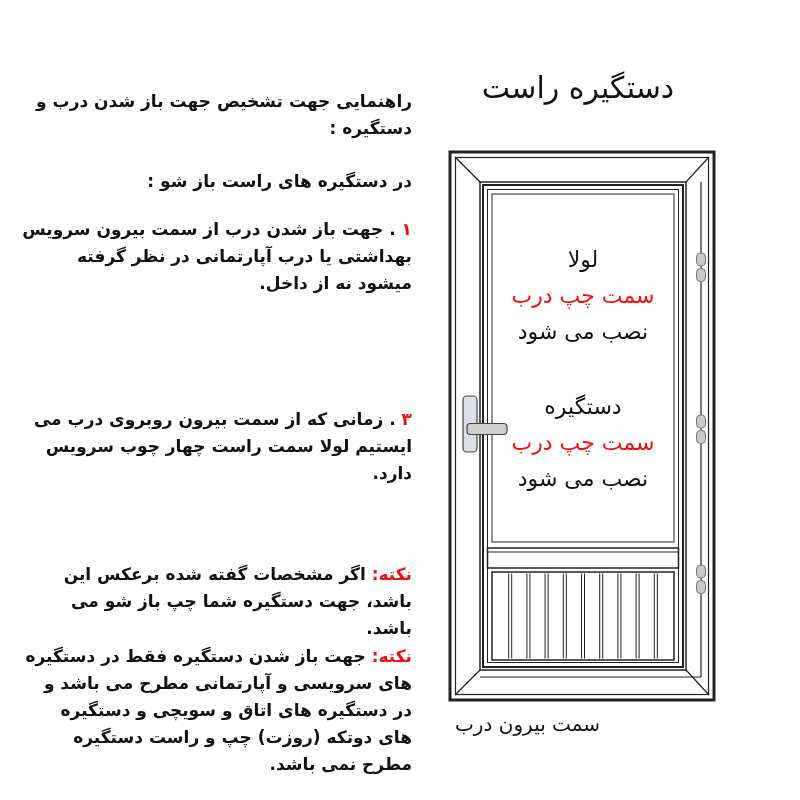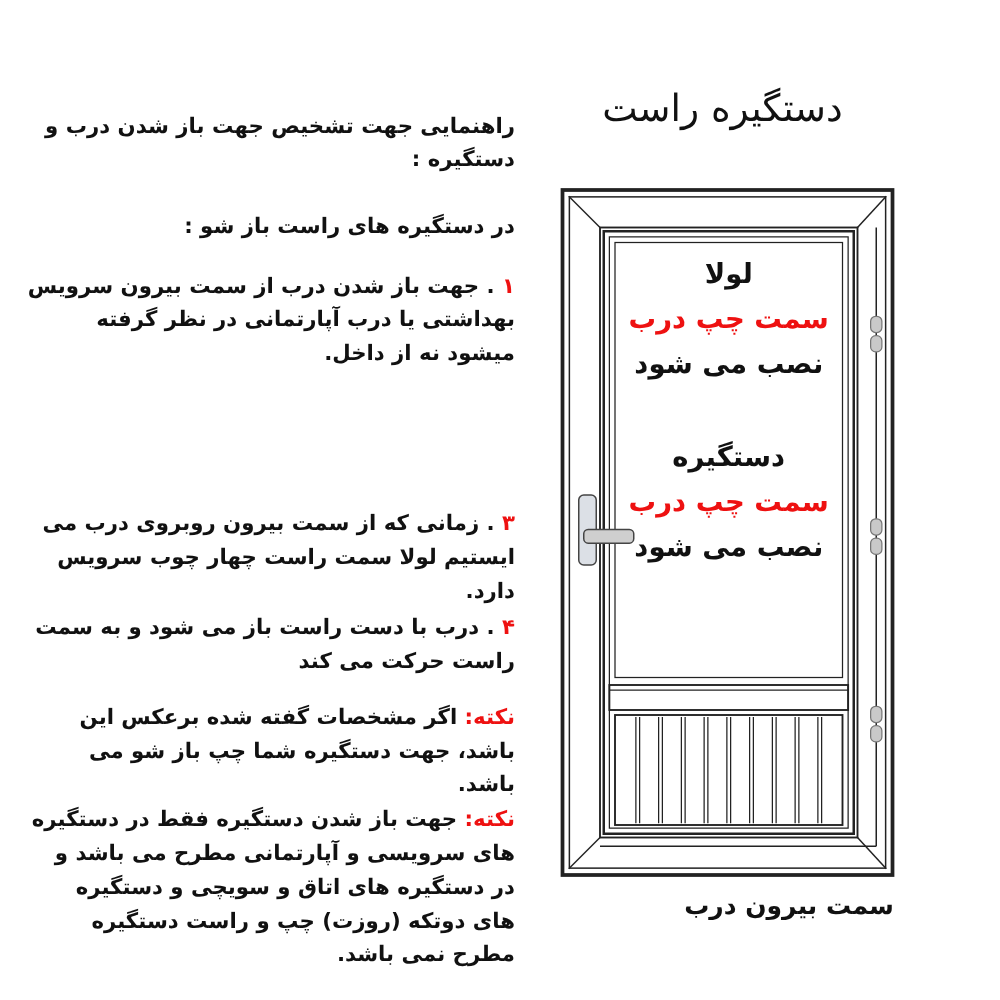--- a/index.html
+++ b/index.html
@@ -16,45 +16,44 @@
   .p-sub{top:156px;}
   .p-i1{top:204px;}
   .p-i2{top:313px;}
   .p-i3{top:394px;}
   .p-i4{top:477px;}
   .p-n1{top:549px;}
   .p-n2{top:631px;}
   .num,.note-label{color:var(--red,#ee1111);}
   
   .door-label{position:absolute;left:483px;width:200px;direction:rtl;text-align:center;
-              color:#111;font-weight:bold;font-size:22px;line-height:36px;}
+              color:#111;font-weight:normal;font-size:22px;line-height:36px;margin-top:40px;}
   .dl-1{top:202px;}
   .dl-2{top:349px;}
   .door-label .red{color:var(--red,#ee1111);}
   .door-bottom{position:absolute;top:712px;left:455px;width:260px;direction:rtl;
-               text-align:right;color:#111;font-weight:bold;font-size:20px;}
+               text-align:left;color:#111;font-weight:normal;font-size:20px;}
   
   .door-svg{position:absolute;left:430px;top:140px;}
 </style>
 </head>
 <body>
 
 <div class="page">
 
   <h1 class="title">دستگیره راست</h1>
 
   <p class="para p-intro">راهنمایی جهت تشخیص جهت باز شدن درب و دستگیره :</p>
   <p class="para p-sub">در دستگیره های راست باز شو :</p>
 
   <p class="para p-i1"><span class="num">۱</span><span class="sep"> . </span><span>جهت باز شدن درب از سمت بیرون سرویس بهداشتی یا درب آپارتمانی در نظر گرفته میشود نه از داخل.</span></p>
 
 
   <p class="para p-i3"><span class="num">۳</span><span class="sep"> . </span><span>زمانی که از سمت بیرون روبروی درب می ایستیم لولا سمت راست چهار چوب سرویس دارد.</span></p>
 
-  <p class="para p-i4"><span class="num">۴</span><span class="sep"> . </span><span>درب با دست راست باز می شود و به سمت راست حرکت می کند</span></p>
 
   <p class="para p-n1"><span class="note-label">نکته:</span>
 <span>اگر مشخصات گفته شده برعکس این باشد، جهت دستگیره شما چپ باز شو می باشد.</span></p>
 
   <p class="para p-n2"><span class="note-label">نکته:</span>
 <span>جهت باز شدن دستگیره فقط در دستگیره های سرویسی و آپارتمانی مطرح می باشد و در دستگیره های اتاق و سویچی و دستگیره های دوتکه (روزت) چپ و راست دستگیره مطرح نمی باشد.</span></p>
 
   <svg class="door-svg" width="300" height="620" viewBox="0 0 300 620">
     <g stroke="#222" fill="none">
 

